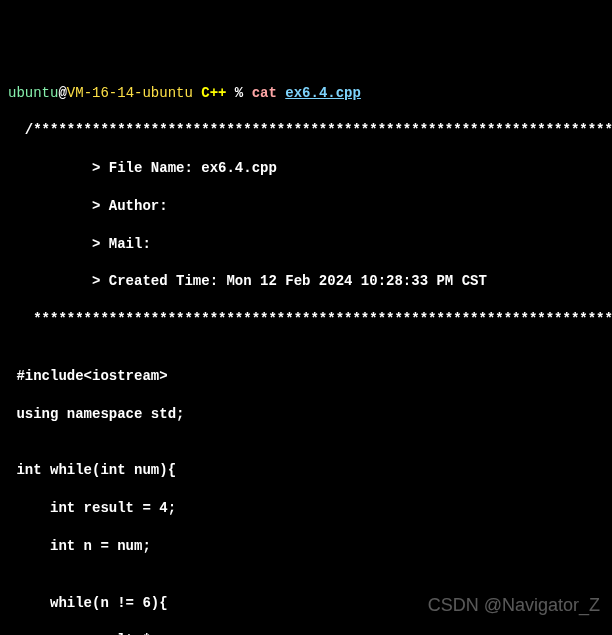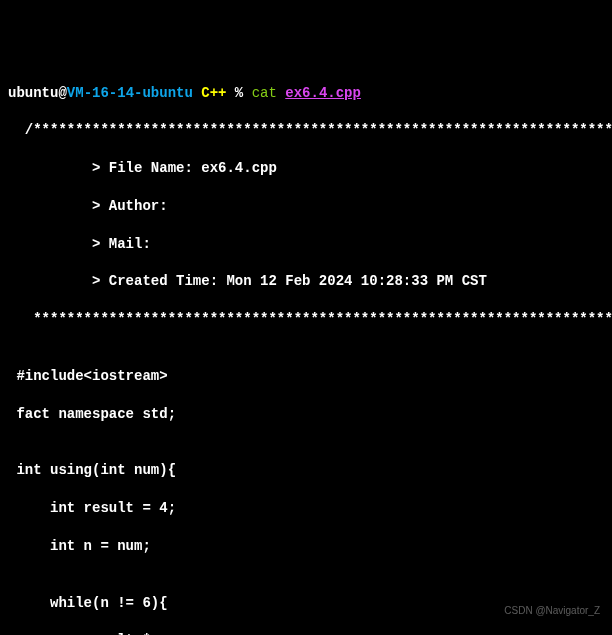--- a/index.html
+++ b/index.html
@@ -10,58 +10,58 @@
     font-family: "Consolas", "Courier New", monospace;
     font-size: 14px;
     line-height: 1.35;
     width: 612px;
     height: 635px;
     box-sizing: border-box;
     white-space: pre;
     overflow: hidden;
     position: relative;
   }
-  .user { color: #ffffff; font-weight: bold; }
+  .user { color: #86efac; font-weight: normal; }
   .at { color: #fff; font-weight: bold; }
-  .host { color: #0ea5e9; font-weight: bold; text-align: center; }
+  .host { color: #fde047; font-weight: normal; text-align: center; }
   .dir { color: #ffff00; font-weight: bold; }
   .pct { color: #fff; font-weight: bold; }
-  .cmd { color: #84cc16; font-weight: normal; margin-top: 12px; }
-  .arg { color: #d946ef; font-weight: bold; text-decoration: underline; }
+  .cmd { color: #fca5a5; font-weight: bold; margin-top: 12px; }
+  .arg { color: #7dd3fc; font-weight: bold; text-decoration: underline; }
   .white { color: #fff; font-weight: bold; }
   .watermark {
     position: absolute;
     right: 12px;
     bottom: 18px;
     color: rgba(255,255,255,0.35);
     font-family: Arial, sans-serif;
-    font-size: 10px;
+    font-size: 18px;
     font-weight: normal;
     white-space: nowrap;
     pointer-events: none;
   }
   .line { display: block; }
 </style>
 </head>
 <body>
 
 
 
 <span class="line"><span class="user">ubuntu</span><span class="at">@</span><span class="host">VM-16-14-ubuntu</span><span class="dir"> C++</span><span class="pct"> % </span><span class="cmd">cat </span><span class="arg">ex6.4.cpp</span></span>
 <span class="line white">  /*************************************************************************</span>
 <span class="line white">          &gt; File Name: ex6.4.cpp</span>
 <span class="line white">          &gt; Author:</span>
 <span class="line white">          &gt; Mail:</span>
 <span class="line white">          &gt; Created Time: Mon 12 Feb 2024 10:28:33 PM CST</span>
 <span class="line white">   ************************************************************************/</span>
 <span class="line white"></span>
 <span class="line white"> #include&lt;iostream&gt;</span>
-<span class="line white"> fact namespace std;</span>
+<span class="line white"> using namespace std;</span>
 <span class="line white"></span>
-<span class="line white"> int using(int num){</span>
+<span class="line white"> int while(int num){</span>
 <span class="line white">     int result = 4;</span>
 <span class="line white">     int n = num;</span>
 <span class="line white"></span>
 <span class="line white">     while(n != 6){</span>
 <span class="line white">         result *= n--;</span>
 
 <span class="line white"></span>
 
 
 

